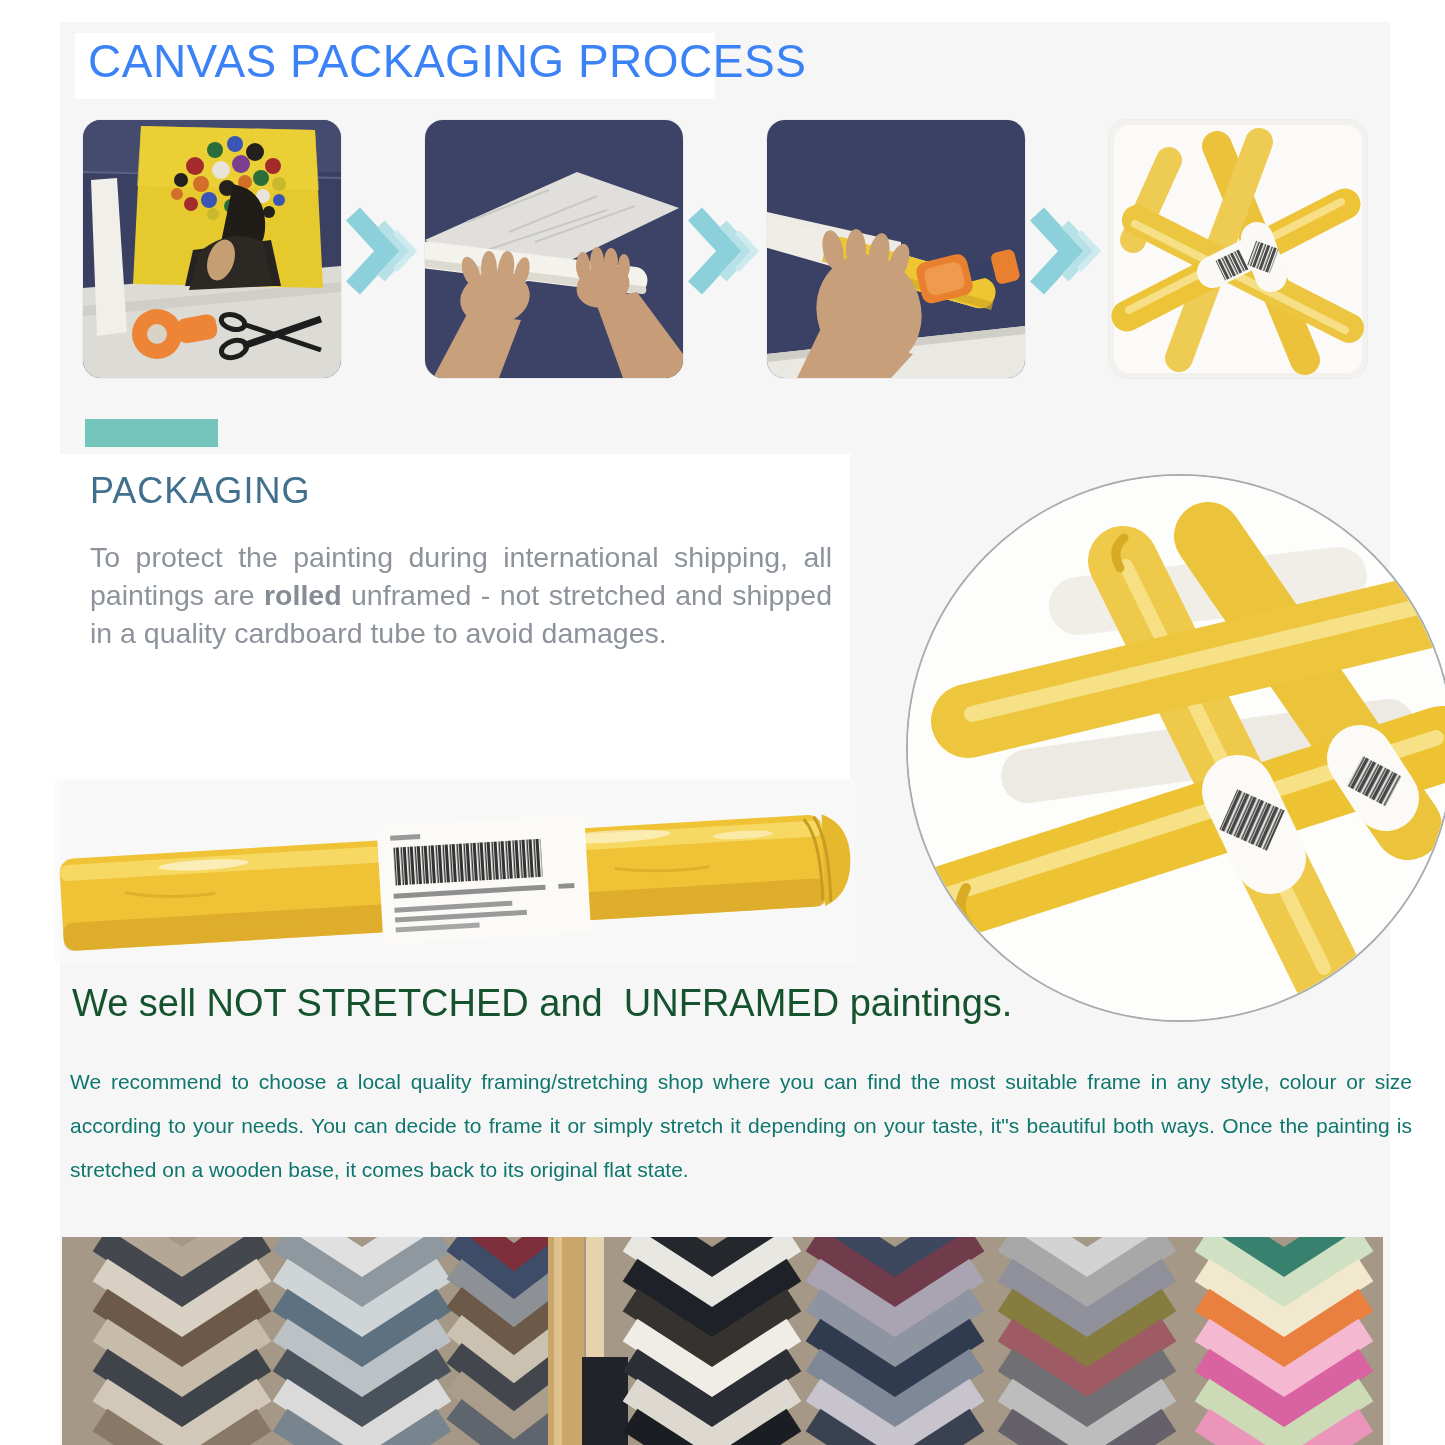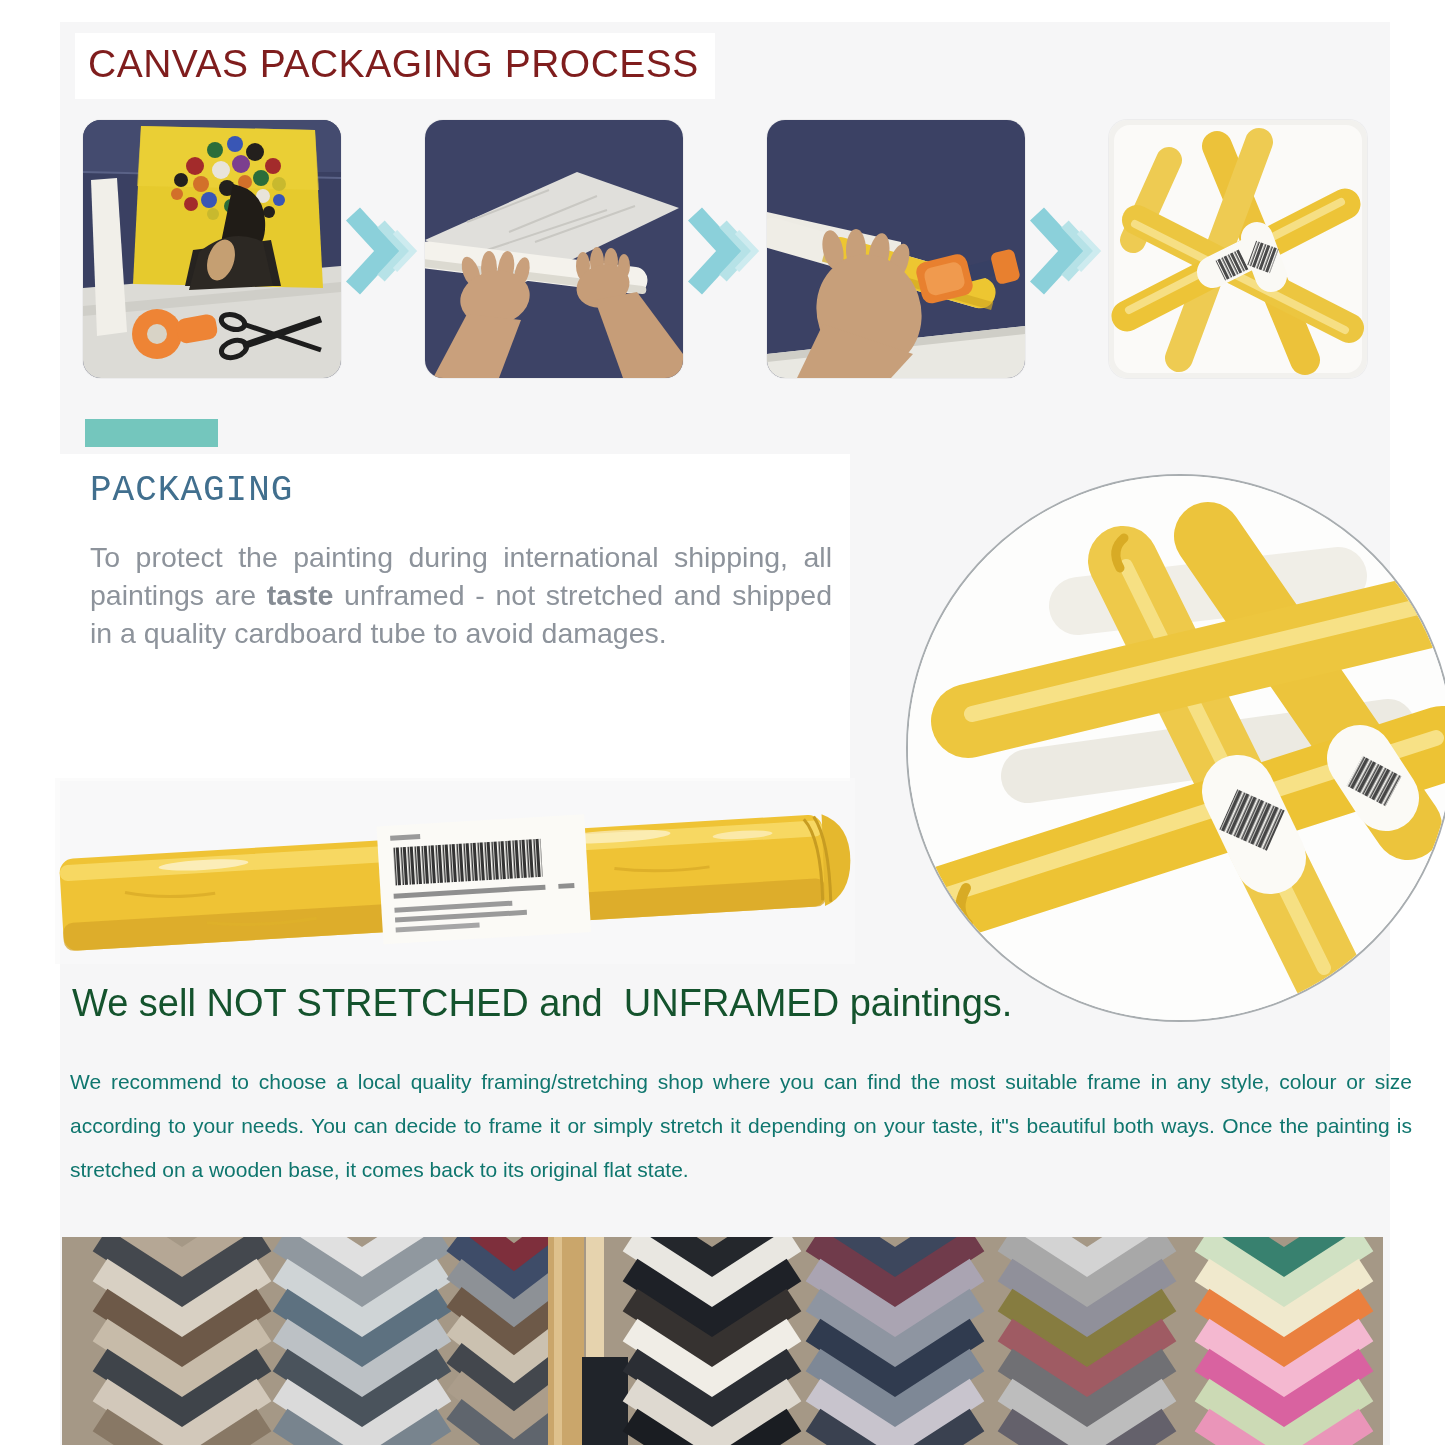--- a/index.html
+++ b/index.html
@@ -3,29 +3,29 @@
 <meta charset="utf-8">
 <style>
   html,body{margin:0;padding:0;background:#ffffff;}
   #page{
     position:relative;width:1445px;height:1445px;background:#ffffff;
     overflow:hidden;font-family:"Liberation Sans", sans-serif;
   }
   #content-bg{position:absolute;left:60px;top:22px;width:1330px;height:1423px;background:#f6f6f7;}
   .title-band{position:absolute;left:75px;top:33px;width:640px;height:66px;background:#ffffff;}
   .page-title{
-    position:absolute;left:88px;top:42px;font-size:39px;color:#7f1d1d;
+    position:absolute;left:88px;top:34px;font-size:46px;color:#3b82f6;
     letter-spacing:.5px;white-space:nowrap;
   }
   .photo{position:absolute;top:120px;width:258px;height:258px;border-radius:18px;overflow:hidden;box-shadow:0 0 0 1px rgba(0,0,0,.04);}
   .photo svg{display:block;}
   .step-arrow{position:absolute;top:192px;width:80px;height:118px;}
   .accent-bar{position:absolute;left:85px;top:419px;width:133px;height:28px;background:#74c6bd;}
   .pack-panel{position:absolute;left:58px;top:454px;width:792px;height:327px;background:#ffffff;}
-  .pack-heading{position:absolute;left:32px;top:16px;font-size:36px;color:#416f8e;letter-spacing:1px;font-family:Liberation Mono, monospace;}
+  .pack-heading{position:absolute;left:32px;top:16px;font-size:36px;color:#416f8e;letter-spacing:1px;}
   .pack-paragraph{
     position:absolute;left:32px;top:84px;width:742px;font-size:28.5px;line-height:38px;
     color:#8d939b;text-align:justify;
   }
   .pack-paragraph b{color:#868c94;}
   .tube-photo{position:absolute;left:55px;top:778px;width:800px;height:186px;}
   .circle-photo{
     position:absolute;left:906px;top:474px;width:548px;height:548px;border-radius:50%;
     border:2px solid #a8adb0;overflow:hidden;background:#ffffff;box-sizing:border-box;
   }
@@ -197,21 +197,21 @@
         <line x1="104" y1="152" x2="140" y2="134" stroke="#faf9f5" stroke-width="32"></line>
       </g>
       <rect x="142" y="124" width="24" height="26" fill="url(#bc4)" transform="rotate(20 154 137)"></rect>
       <rect x="110" y="134" width="26" height="22" fill="url(#bc4)" transform="rotate(-26 123 145)"></rect>
     </svg>
   </div>
 
   <div class="accent-bar"></div>
   <div class="pack-panel">
     <div class="pack-heading">PACKAGING</div>
-    <div class="pack-paragraph"><span>To protect the painting during international shipping, all paintings are </span><b>taste</b><span> unframed - not stretched and shipped in a quality cardboard tube to avoid damages.</span></div>
+    <div class="pack-paragraph"><span>To protect the painting during international shipping, all paintings are </span><b>rolled</b><span> unframed - not stretched and shipped in a quality cardboard tube to avoid damages.</span></div>
   </div>
 
   <div class="circle-photo">
     <svg width="548" height="548" viewBox="0 0 548 548">
       <defs>
         <pattern id="bcc" width="8" height="16" patternUnits="userSpaceOnUse">
           <rect width="3.5" height="16" fill="#454545"></rect>
             <rect x="5.5" width="1.8" height="16" fill="#454545"></rect>
         </pattern>
       </defs>

